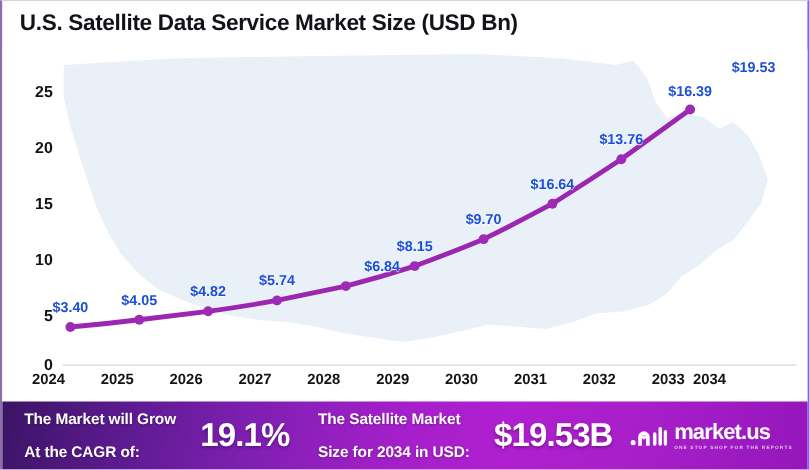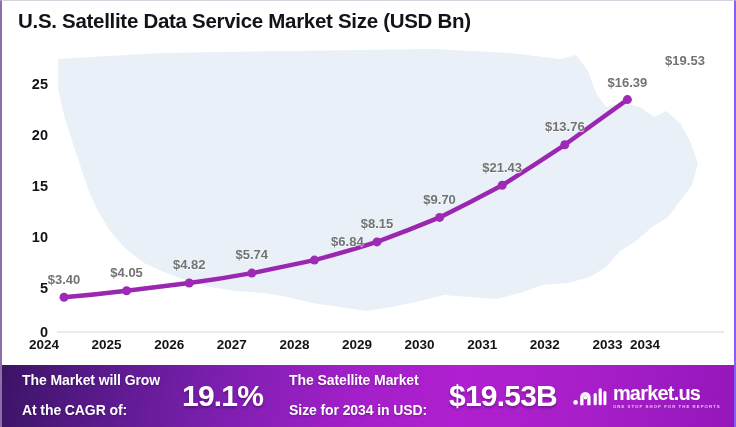--- a/index.html
+++ b/index.html
@@ -72,21 +72,21 @@
     width: 70px;
     text-align: left;
     font-size: 13.5px;
     font-weight: bold;
     color: #151218;
   }
   .dlabel {
     position: absolute;
     font-size: 13px;
     font-weight: bold;
-    color: #737373;
+    color: #1d4ed8;
     white-space: nowrap;
     transform: translate(-50%, -100%);
     text-shadow: 0 1px 1px rgba(255,255,255,0.9);
   }
 
   
   .footer {
     position: absolute;
     left: 0;
     bottom: 0;
@@ -253,21 +253,21 @@
     <div class="ytick" style="left:10px; top:235px; z-index:5;">5</div>
     <div class="ytick" style="left:10px; top:279px; z-index:5;">0</div>
 
     <div class="dlabel" style="left:62px;    top:242px; z-index:6;">$3.40</div>
     <div class="dlabel" style="left:124.6px; top:235px; z-index:6;">$4.05</div>
     <div class="dlabel" style="left:187.2px; top:227px; z-index:6;">$4.82</div>
     <div class="dlabel" style="left:249.8px; top:217px; z-index:6;">$5.74</div>
     <div class="dlabel" style="left:312.4px; top:204px; z-index:6;margin-left:33px;">$6.84</div>
     <div class="dlabel" style="left:375.0px; top:186px; z-index:6;">$8.15</div>
     <div class="dlabel" style="left:437.6px; top:162px; z-index:6;">$9.70</div>
-    <div class="dlabel" style="left:500.2px; top:130px; z-index:6;">$21.43</div>
+    <div class="dlabel" style="left:500.2px; top:130px; z-index:6;">$16.64</div>
     <div class="dlabel" style="left:562.8px; top:89px;  z-index:6;">$13.76</div>
     <div class="dlabel" style="left:625.4px; top:45px;  z-index:6;">$16.39</div>
     <div class="dlabel" style="left:683px;   top:23px;  z-index:6;">$19.53</div>
 
     <div class="xtick" style="left:27px;    z-index:5;">2024</div>
     <div class="xtick" style="left:89.6px;  z-index:5;">2025</div>
     <div class="xtick" style="left:152.2px; z-index:5;">2026</div>
     <div class="xtick" style="left:214.8px; z-index:5;">2027</div>
     <div class="xtick" style="left:277.4px; z-index:5;">2028</div>
     <div class="xtick" style="left:340.0px; z-index:5;">2029</div>

